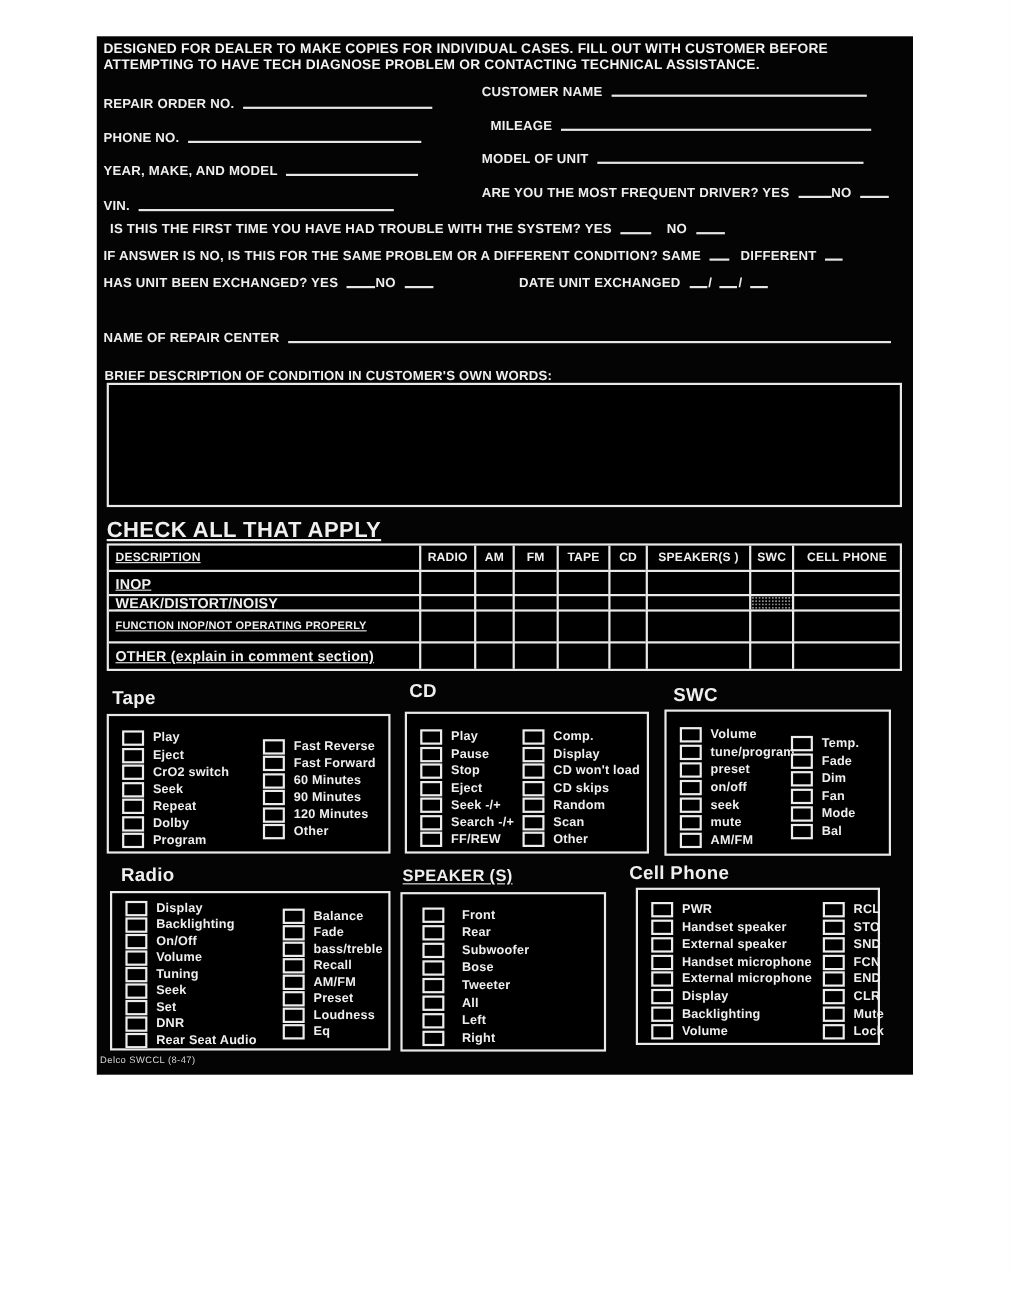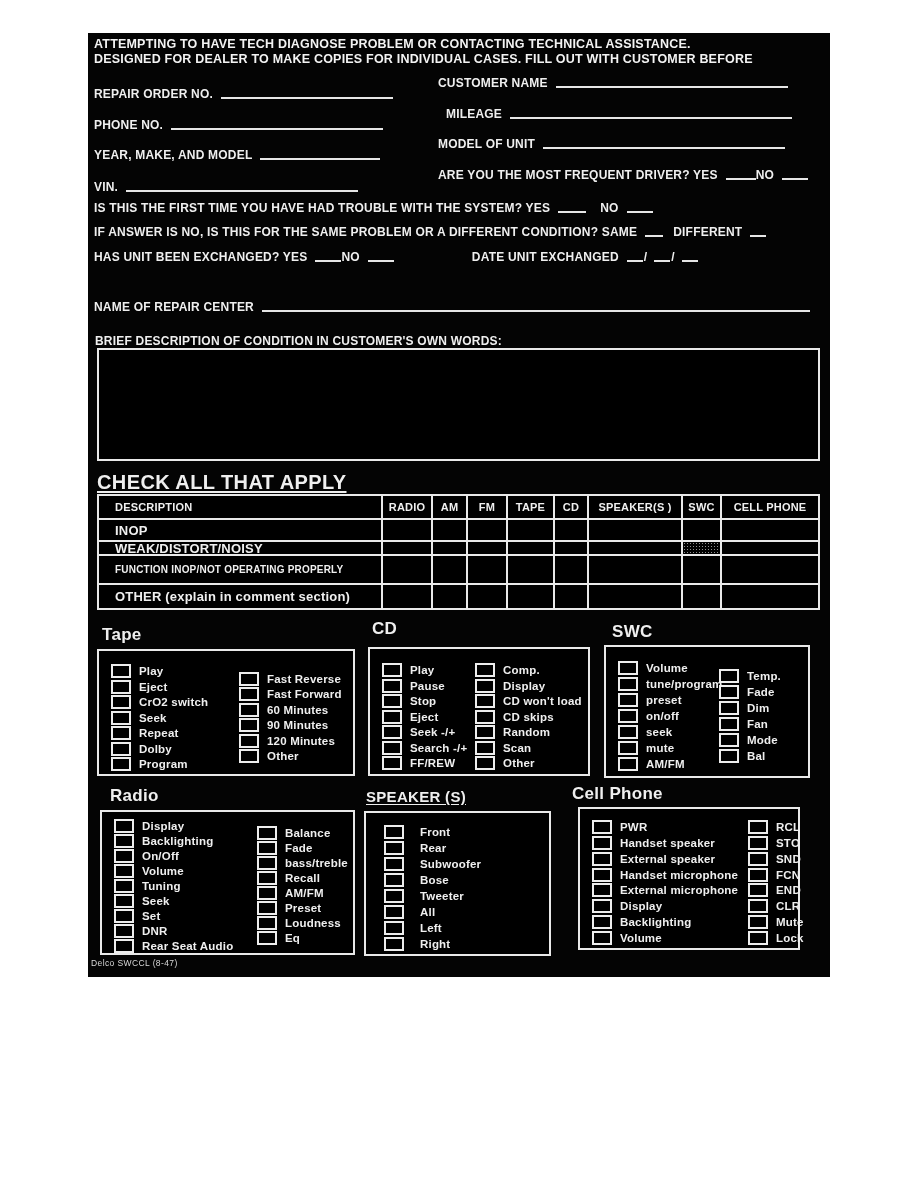--- a/index.html
+++ b/index.html
@@ -43,21 +43,21 @@
     position:absolute; left:9px; top:461px; width:723px;
     border:2px solid #e9e9e9; box-sizing:border-box; background:#000;
   }
   .tr { display:grid; grid-template-columns:282px 50px 35px 40px 47px 34px 94px 39px 98px; }
   .cell {
     box-sizing:border-box; border-left:2px solid #e9e9e9; border-top:2px solid #e9e9e9;
     display:flex; align-items:center; justify-content:center;
     font-size:13px; font-weight:700; letter-spacing:.2px; padding:0 2px;
     white-space:nowrap; overflow:hidden;
   }
-  .tr .cell:first-child { border-left:none; justify-content:flex-start; padding-left:16px; }
+  .tr .cell:first-child { border-left:none; justify-content:flex-start; padding-left:6px;text-decoration:underline; }
   .thead .cell { border-top:none; height:22px; font-size:11px; }
   .r0 .cell { height:22px; } .r1 .cell { height:14px; }
   .r2 .cell { height:29px; font-size:10px; } .r3 .cell { height:25px; }
   .dither {
     background-image:radial-gradient(#8f8f8f 0.8px, transparent 1px);
     background-size:3px 3px;
   }
   .sec-title { position:absolute; font-size:17px; font-weight:700; letter-spacing:.3px; }
   .sec-title.sm { font-size:15px; }
   .sec-box {
@@ -77,22 +77,22 @@
     letter-spacing:.4px; color:#d9d9d9;
   }
 </style>
 </head>
 <body>
 
 <div class="page">
   <div class="form">
 
     <div class="hdr">
+      <div>DESIGNED FOR DEALER TO MAKE COPIES  FOR INDIVIDUAL CASES.  FILL OUT WITH CUSTOMER BEFORE</div>
       <div>ATTEMPTING TO HAVE TECH DIAGNOSE PROBLEM OR CONTACTING TECHNICAL ASSISTANCE.</div>
-      <div>DESIGNED FOR DEALER TO MAKE COPIES  FOR INDIVIDUAL CASES.  FILL OUT WITH CUSTOMER BEFORE</div>
     </div>
 
     <div class="line" style="left:6px;top:53px">
       <span class="lbl">REPAIR ORDER NO.</span><span class="blank" style="width:172px"></span>
     </div>
     <div class="line" style="left:6px;top:84px">
       <span class="lbl">PHONE NO.</span><span class="blank" style="width:212px"></span>
     </div>
     <div class="line" style="left:6px;top:114px">
       <span class="lbl">YEAR, MAKE, AND MODEL</span><span class="blank" style="width:120px"></span>
@@ -107,21 +107,21 @@
     <div class="line" style="left:358px;top:73px">
       <span class="lbl">MILEAGE</span><span class="blank" style="width:282px"></span>
     </div>
     <div class="line" style="left:350px;top:103px">
       <span class="lbl">MODEL OF UNIT</span><span class="blank" style="width:242px"></span>
     </div>
     <div class="line" style="left:350px;top:134px">
       <span class="lbl">ARE YOU THE MOST FREQUENT DRIVER? YES</span><span class="blank" style="width:30px"></span><span class="lbl">NO</span><span class="blank" style="width:26px"></span>
     </div>
 
-    <div class="line" style="left:6px;top:167px">
+    <div class="line" style="left:12px;top:167px">
       <span class="lbl">IS THIS THE FIRST TIME YOU HAVE HAD TROUBLE WITH THE SYSTEM?  YES</span><span class="blank" style="width:28px"></span><span class="lbl gap14">NO</span><span class="blank" style="width:26px"></span>
     </div>
     <div class="line" style="left:6px;top:191px">
       <span class="lbl">IF ANSWER IS NO, IS THIS FOR THE SAME PROBLEM OR A DIFFERENT CONDITION?  SAME</span><span class="blank" style="width:18px"></span><span class="lbl gap10">DIFFERENT</span><span class="blank" style="width:16px"></span>
     </div>
     <div class="line" style="left:6px;top:216px">
       <span class="lbl">HAS UNIT BEEN EXCHANGED? YES</span><span class="blank" style="width:26px"></span><span class="lbl">NO</span><span class="blank" style="width:26px"></span><span class="lbl gap78">DATE UNIT EXCHANGED</span><span class="blank" style="width:16px"></span><span class="lbl slash">/</span><span class="blank joined" style="width:16px"></span><span class="lbl slash">/</span><span class="blank joined" style="width:16px"></span>
     </div>
     <div class="line" style="left:6px;top:266px">
       <span class="lbl">NAME OF REPAIR CENTER</span><span class="blank" style="width:548px"></span>

